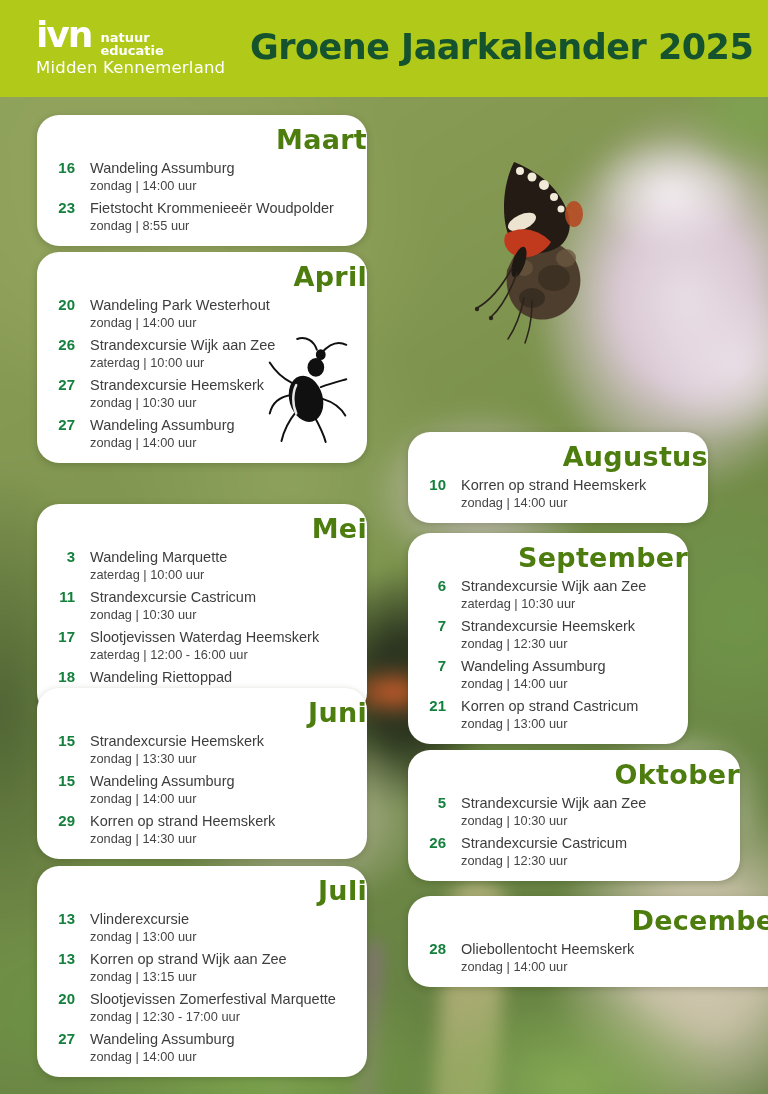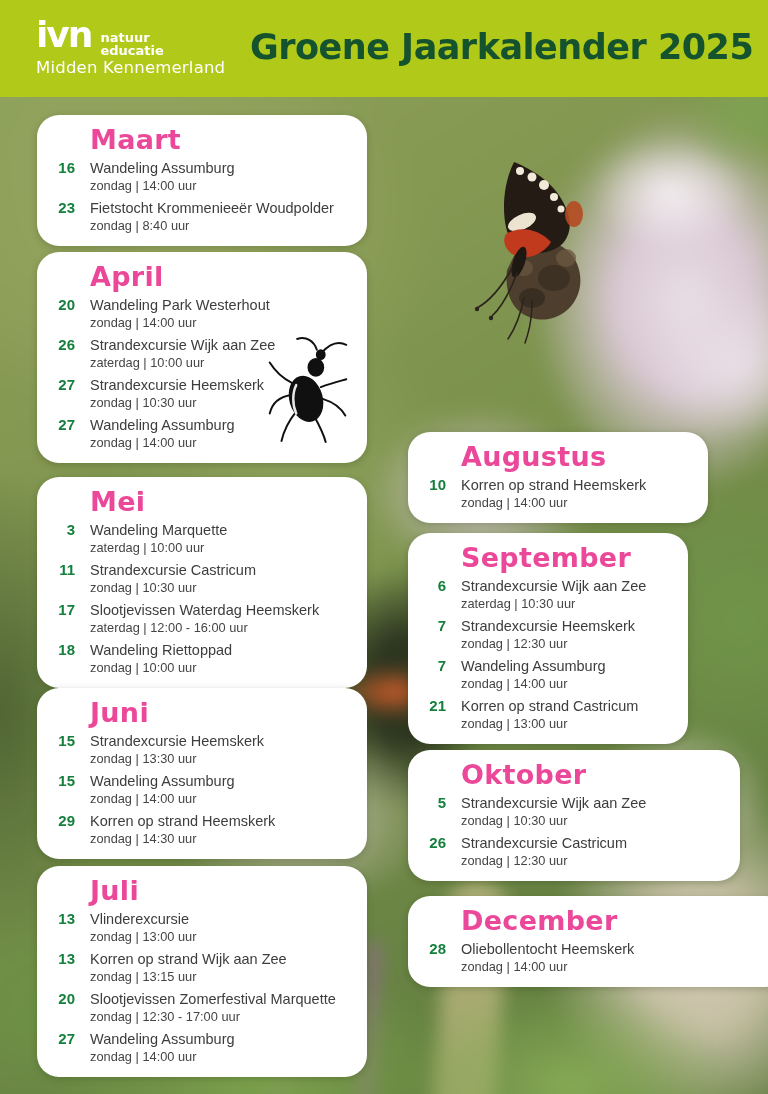--- a/index.html
+++ b/index.html
@@ -44,34 +44,34 @@
   .brand{font-family:"DejaVu Sans",sans-serif;font-size:36px;font-weight:bold;line-height:30px;letter-spacing:-2px;}
   .tagline{font-family:"DejaVu Sans",sans-serif;font-size:13px;font-weight:bold;line-height:13px;margin-left:9px;margin-top:11px;}
   .region{font-family:"DejaVu Sans",sans-serif;font-size:16.5px;font-weight:500;line-height:20px;margin-top:1px;letter-spacing:.2px;}
   .page-title{position:absolute;left:250px;top:27px;margin:0;color:#14532d;
     font-family:"DejaVu Sans",sans-serif;font-size:35px;font-weight:bold;letter-spacing:-.5px;white-space:nowrap;}
 
   
   .calendar{position:absolute;inset:0;z-index:2;}
   .card{position:absolute;width:330px;background:#fff;border-radius:22px;
     padding:10px 0 10px 0;box-shadow:0 2px 7px rgba(40,50,20,.25);}
-  .month-name{margin:0 0 4px 53px;color:#ec4899;font-family:"DejaVu Sans",sans-serif;
-    font-size:27px;font-weight:bold;line-height:30px;letter-spacing:.3px;}
+  .month-name{margin:0 0 4px 53px;color:#4d7c0f;font-family:"DejaVu Sans",sans-serif;
+    font-size:27px;font-weight:bold;line-height:30px;letter-spacing:.3px;text-align:right;}
   .events{list-style:none;margin:0;padding:0;}
   .event{display:flex;margin-bottom:5px;}
   .event:last-child{margin-bottom:2px;}
   .ev-date{flex:none;width:38px;text-align:right;color:#15803d;font-weight:bold;
     font-size:15px;line-height:18.5px;}
   .ev-info{margin-left:15px;}
   .ev-title{display:block;font-size:14.5px;line-height:18.5px;color:#3d3d3d;white-space:nowrap;}
   .ev-detail{display:block;font-size:12.8px;line-height:16.5px;color:#454545;white-space:nowrap;}
 
   .card-maart{left:37px;top:115px;}
   .card-april{left:37px;top:252px;}
-  .card-mei{left:37px;top:477px;}
+  .card-mei{left:37px;top:504px;}
   .card-juni{left:37px;top:688px;}
   .card-juli{left:37px;top:866px;}
   .card-augustus{left:408px;top:432px;width:300px;}
   .card-september{left:408px;top:533px;width:280px;}
   .card-oktober{left:408px;top:750px;width:332px;}
   .card-december{left:408px;top:896px;width:380px;}
 
   .beetle{position:absolute;left:268px;top:336px;width:80px;height:108px;z-index:6;}
 </style>
 </head>
@@ -156,21 +156,21 @@
     <span class="ev-date">16</span>
     <span class="ev-info">
       <span class="ev-title">Wandeling Assumburg</span>
       <span class="ev-detail">zondag | 14:00 uur</span>
     </span>
   </li>
         <li class="event">
     <span class="ev-date">23</span>
     <span class="ev-info">
       <span class="ev-title">Fietstocht Krommenieeër Woudpolder</span>
-      <span class="ev-detail">zondag | 8:40 uur</span>
+      <span class="ev-detail">zondag | 8:55 uur</span>
     </span>
   </li>
       </ul>
   </section>
     <section class="card card-april">
     <h2 class="month-name">April</h2>
     <ul class="events">
         <li class="event">
     <span class="ev-date">20</span>
     <span class="ev-info">

